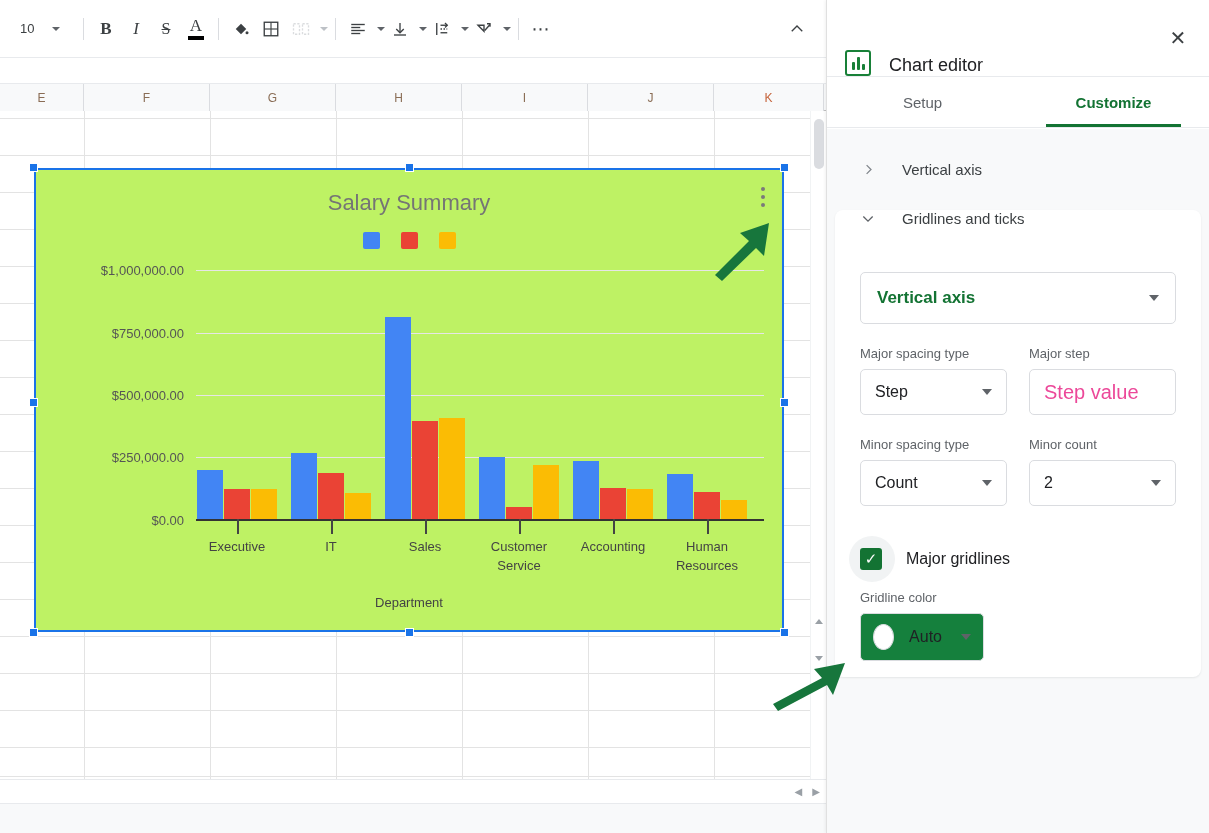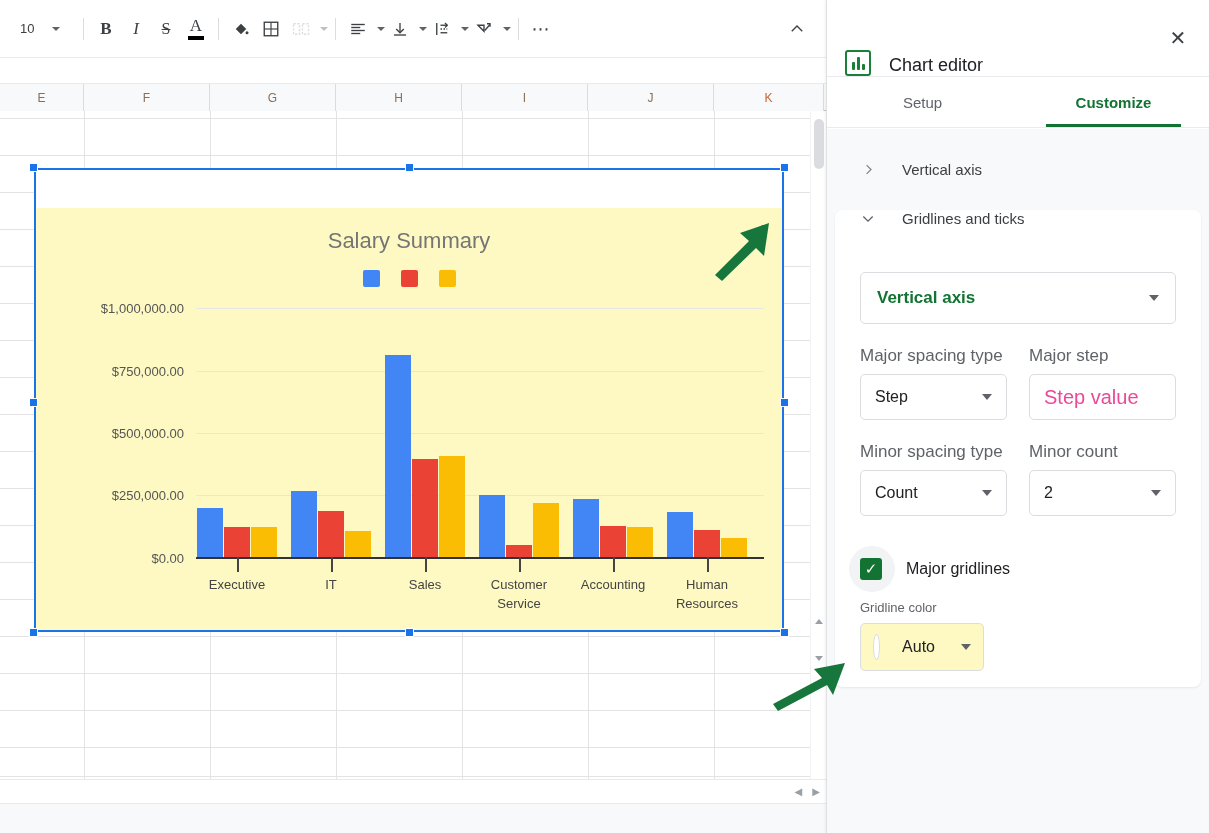--- a/index.html
+++ b/index.html
@@ -109,21 +109,21 @@
   }
 
   
   .chart-wrap {
     position: absolute; left: 34px; top: 168px; width: 750px; height: 464px;
   }
   .chart-border { position: absolute; inset: 0; border: 2px solid #1a73e8; background: #fff; }
   .handle {
     position: absolute; width: 9px; height: 9px; background: #1a73e8; border: 1px solid #fff;
   }
-  .chart-inner { position: absolute; inset: 2px; background: #fef9c3; overflow: hidden; margin-top: 38px; }
+  .chart-inner { position: absolute; inset: 2px; background: #bef264; overflow: hidden; }
   .chart-title {
     position: absolute; left: 0; right: 0; top: 20px; text-align: center;
     font-size: 22px; color: #757575; font-family: "Liberation Sans", sans-serif;
   }
   .legend {
     position: absolute; left: 0; right: 0; top: 62px;
     display: flex; justify-content: center; gap: 21px;
   }
   .legend-sw { width: 17px; height: 17px; border-radius: 2px; }
 
@@ -201,21 +201,21 @@
 
   .select-lg {
     margin: 0 25px 0 25px; height: 52px; border: 1px solid #dadce0; border-radius: 5px;
     display: flex; align-items: center; padding: 0 16px; position: relative; background:#fff;
   }
   .select-lg .val { font-size: 17px; color: #137333; font-weight: bold; }
   .caret { width: 0; height: 0; border-left: 5px solid transparent; border-right: 5px solid transparent; border-top: 6px solid #5f6368; position: absolute; right: 16px; }
 
   .grid2 { display: flex; padding: 0 25px; gap: 22px; margin-top: 22px; }
   .field { flex: 1; }
-  .field-label { font-size: 17px; color: #5f6368; margin-bottom: 8px; }
+  .field-label { font-size: 13px; color: #5f6368; margin-bottom: 8px; }
   .select-sm, .input-sm {
     height: 46px; border: 1px solid #dadce0; border-radius: 5px;
     display: flex; align-items: center; padding: 11px 14px; position: relative; background:#fff;
   }
   .select-sm .val { font-size: 16px; color: #202124; }
   .input-sm .ph { font-size: 20px; color: #ec4899; }
   .select-sm .caret { right: 14px; border-top-color:#5f6368; }
 
   .check-row { display: flex; align-items: center; padding-left: 25px; margin-top: 26px; position: relative;}
   .cb {
@@ -227,21 +227,21 @@
   .cb-halo {
     position: absolute; left: 14px; top: 50%; transform: translateY(-50%);
     width: 46px; height: 46px; border-radius: 50%; background: #f1f3f4; z-index: 0;
   }
   .check-row .cb, .check-row .cb-text { position: relative; z-index: 1; }
   .cb-text { font-size: 16px; color: #202124; }
 
   .sub-label { font-size: 13px; color: #5f6368; padding-left: 25px; margin-top: 20px; }
   .color-select {
     margin: 8px 0 0 25px; width: 124px; height: 48px; border: 1px solid #dadce0;
-    border-radius: 5px; display: flex; align-items: center; padding: 0 12px; gap: 22px; background:#fef9c3;
+    border-radius: 5px; display: flex; align-items: center; padding: 0 12px; gap: 15px; background:#15803d;
   }
   .color-dot { width: 26px; height: 26px; border-radius: 50%; border: 1px solid #dadce0; background: #fff; }
   .color-select .val { font-size: 16px; color: #202124; }
   .color-select .caret2 {
     width: 0; height: 0; border-left: 5px solid transparent; border-right: 5px solid transparent;
     border-top: 6px solid #5f6368; margin-left: 4px;
   }
 
   
   .ann-arrow { position: absolute; pointer-events: none; }

